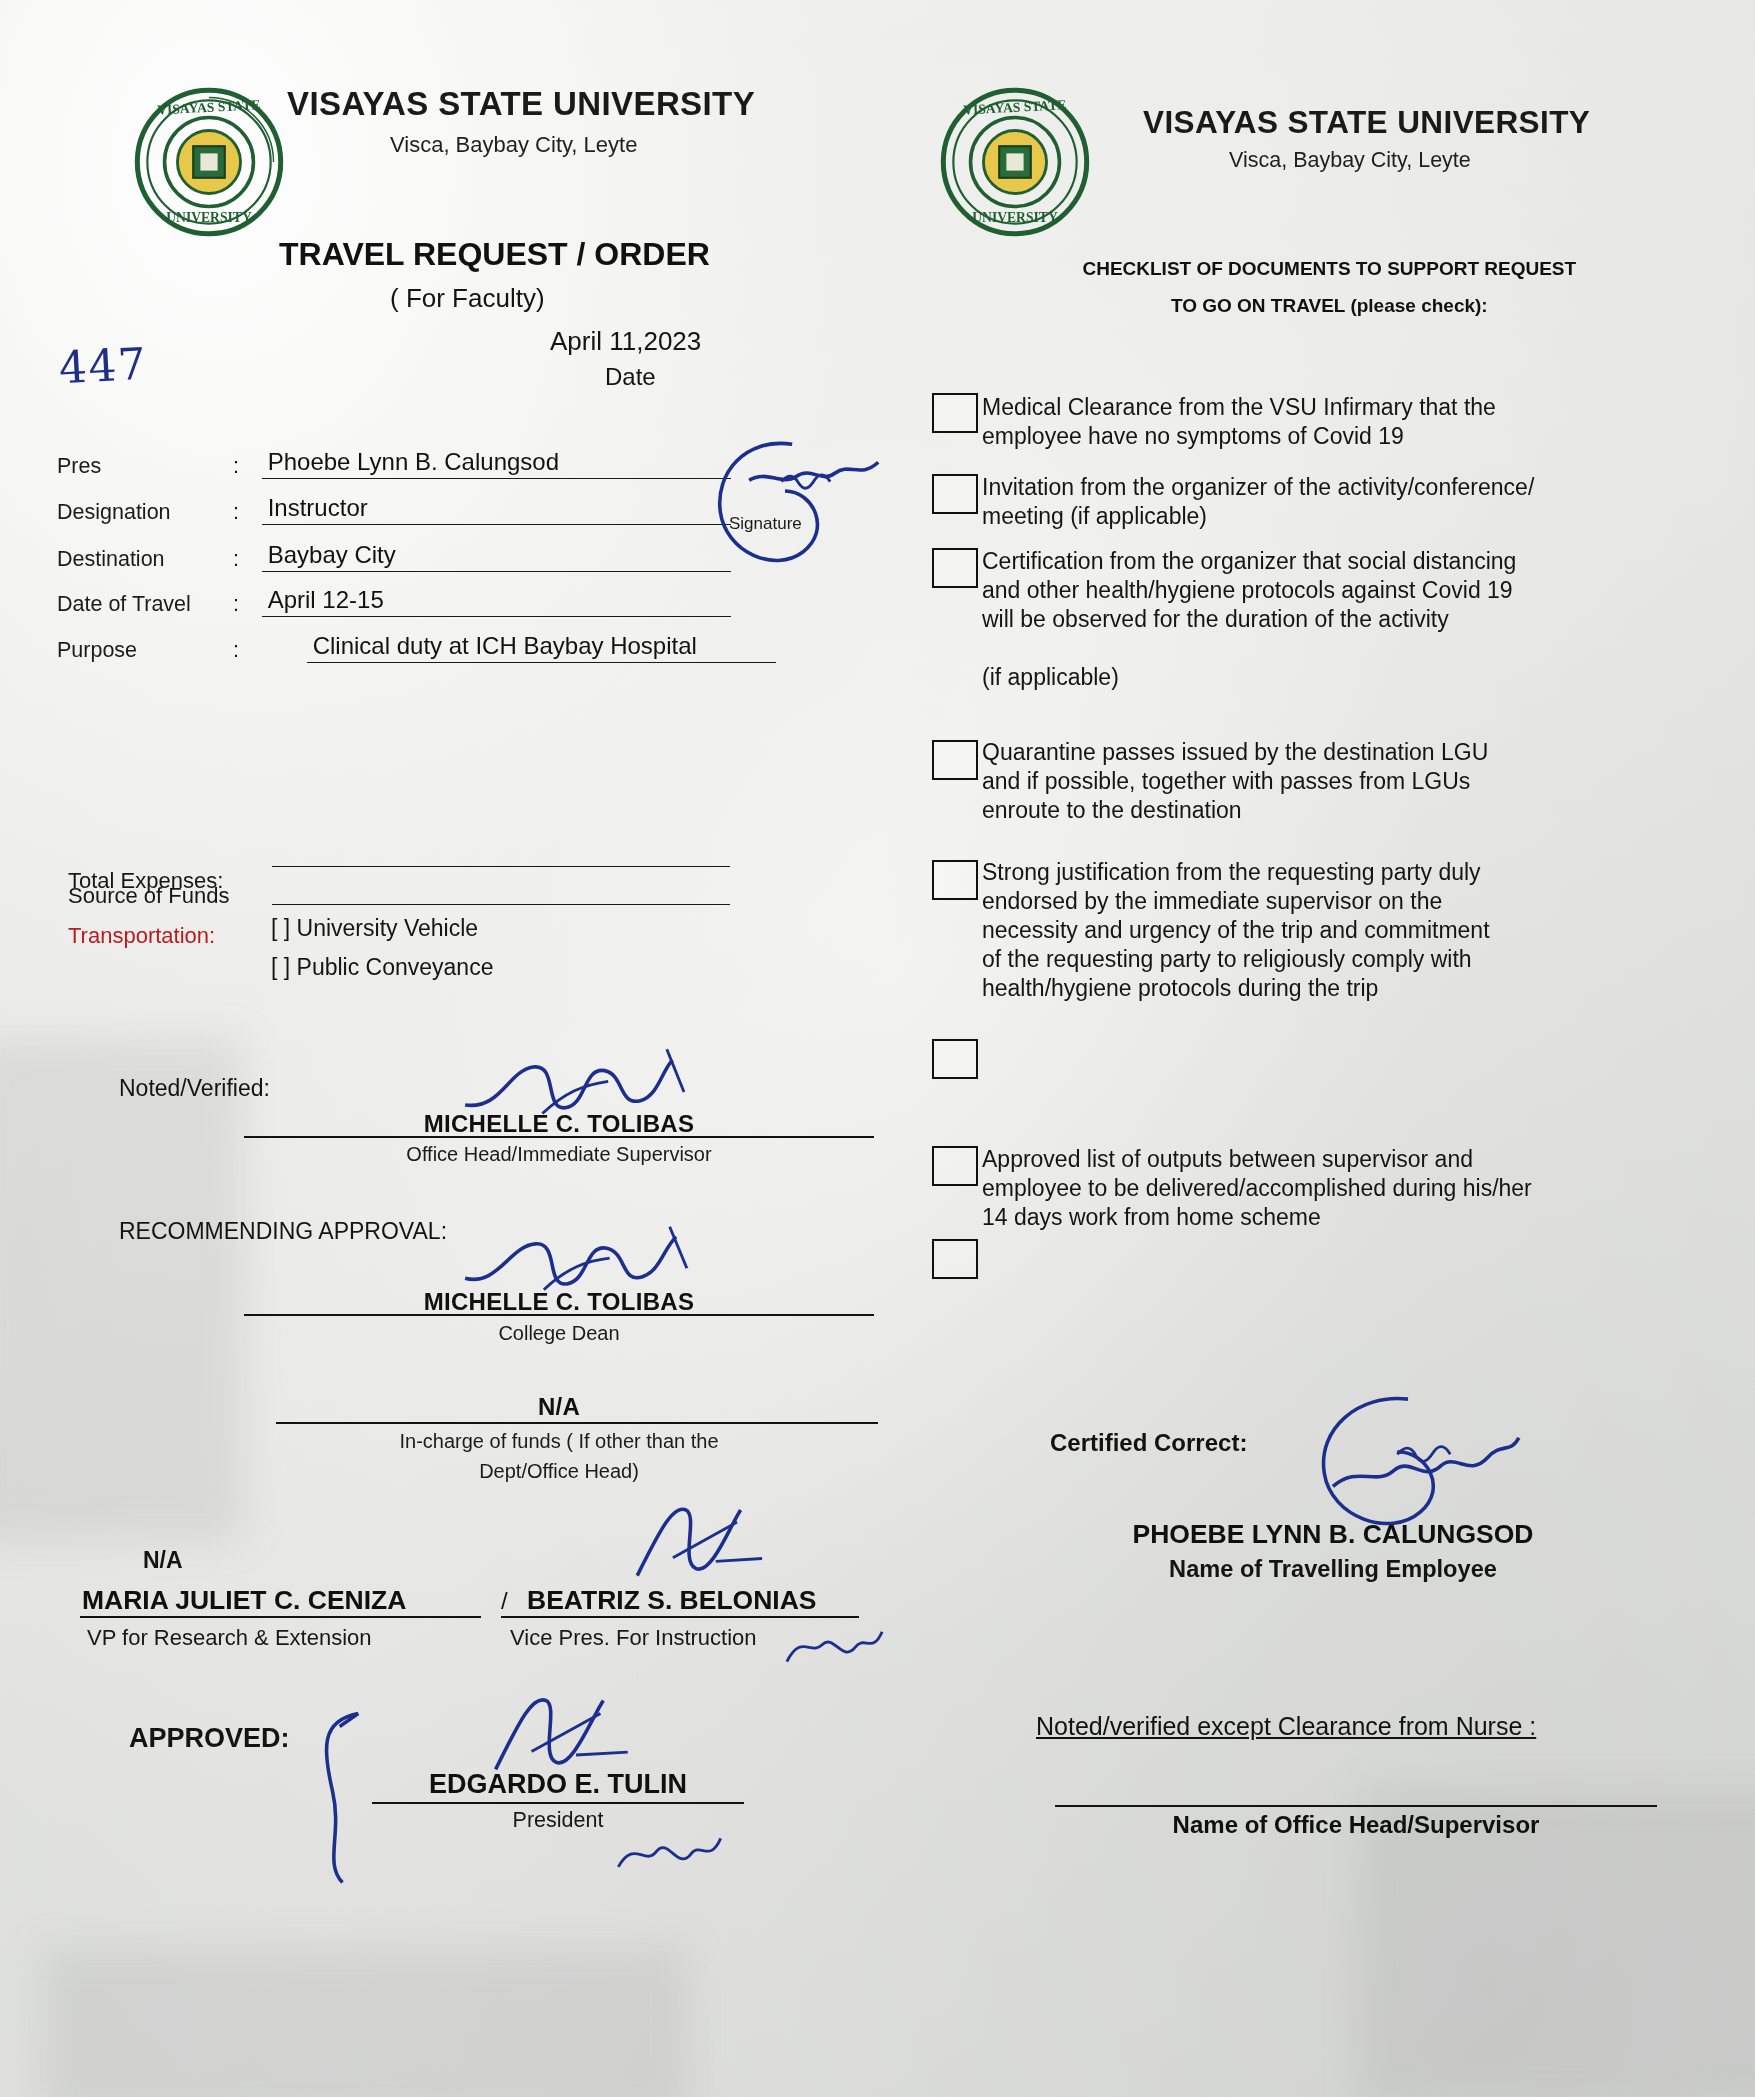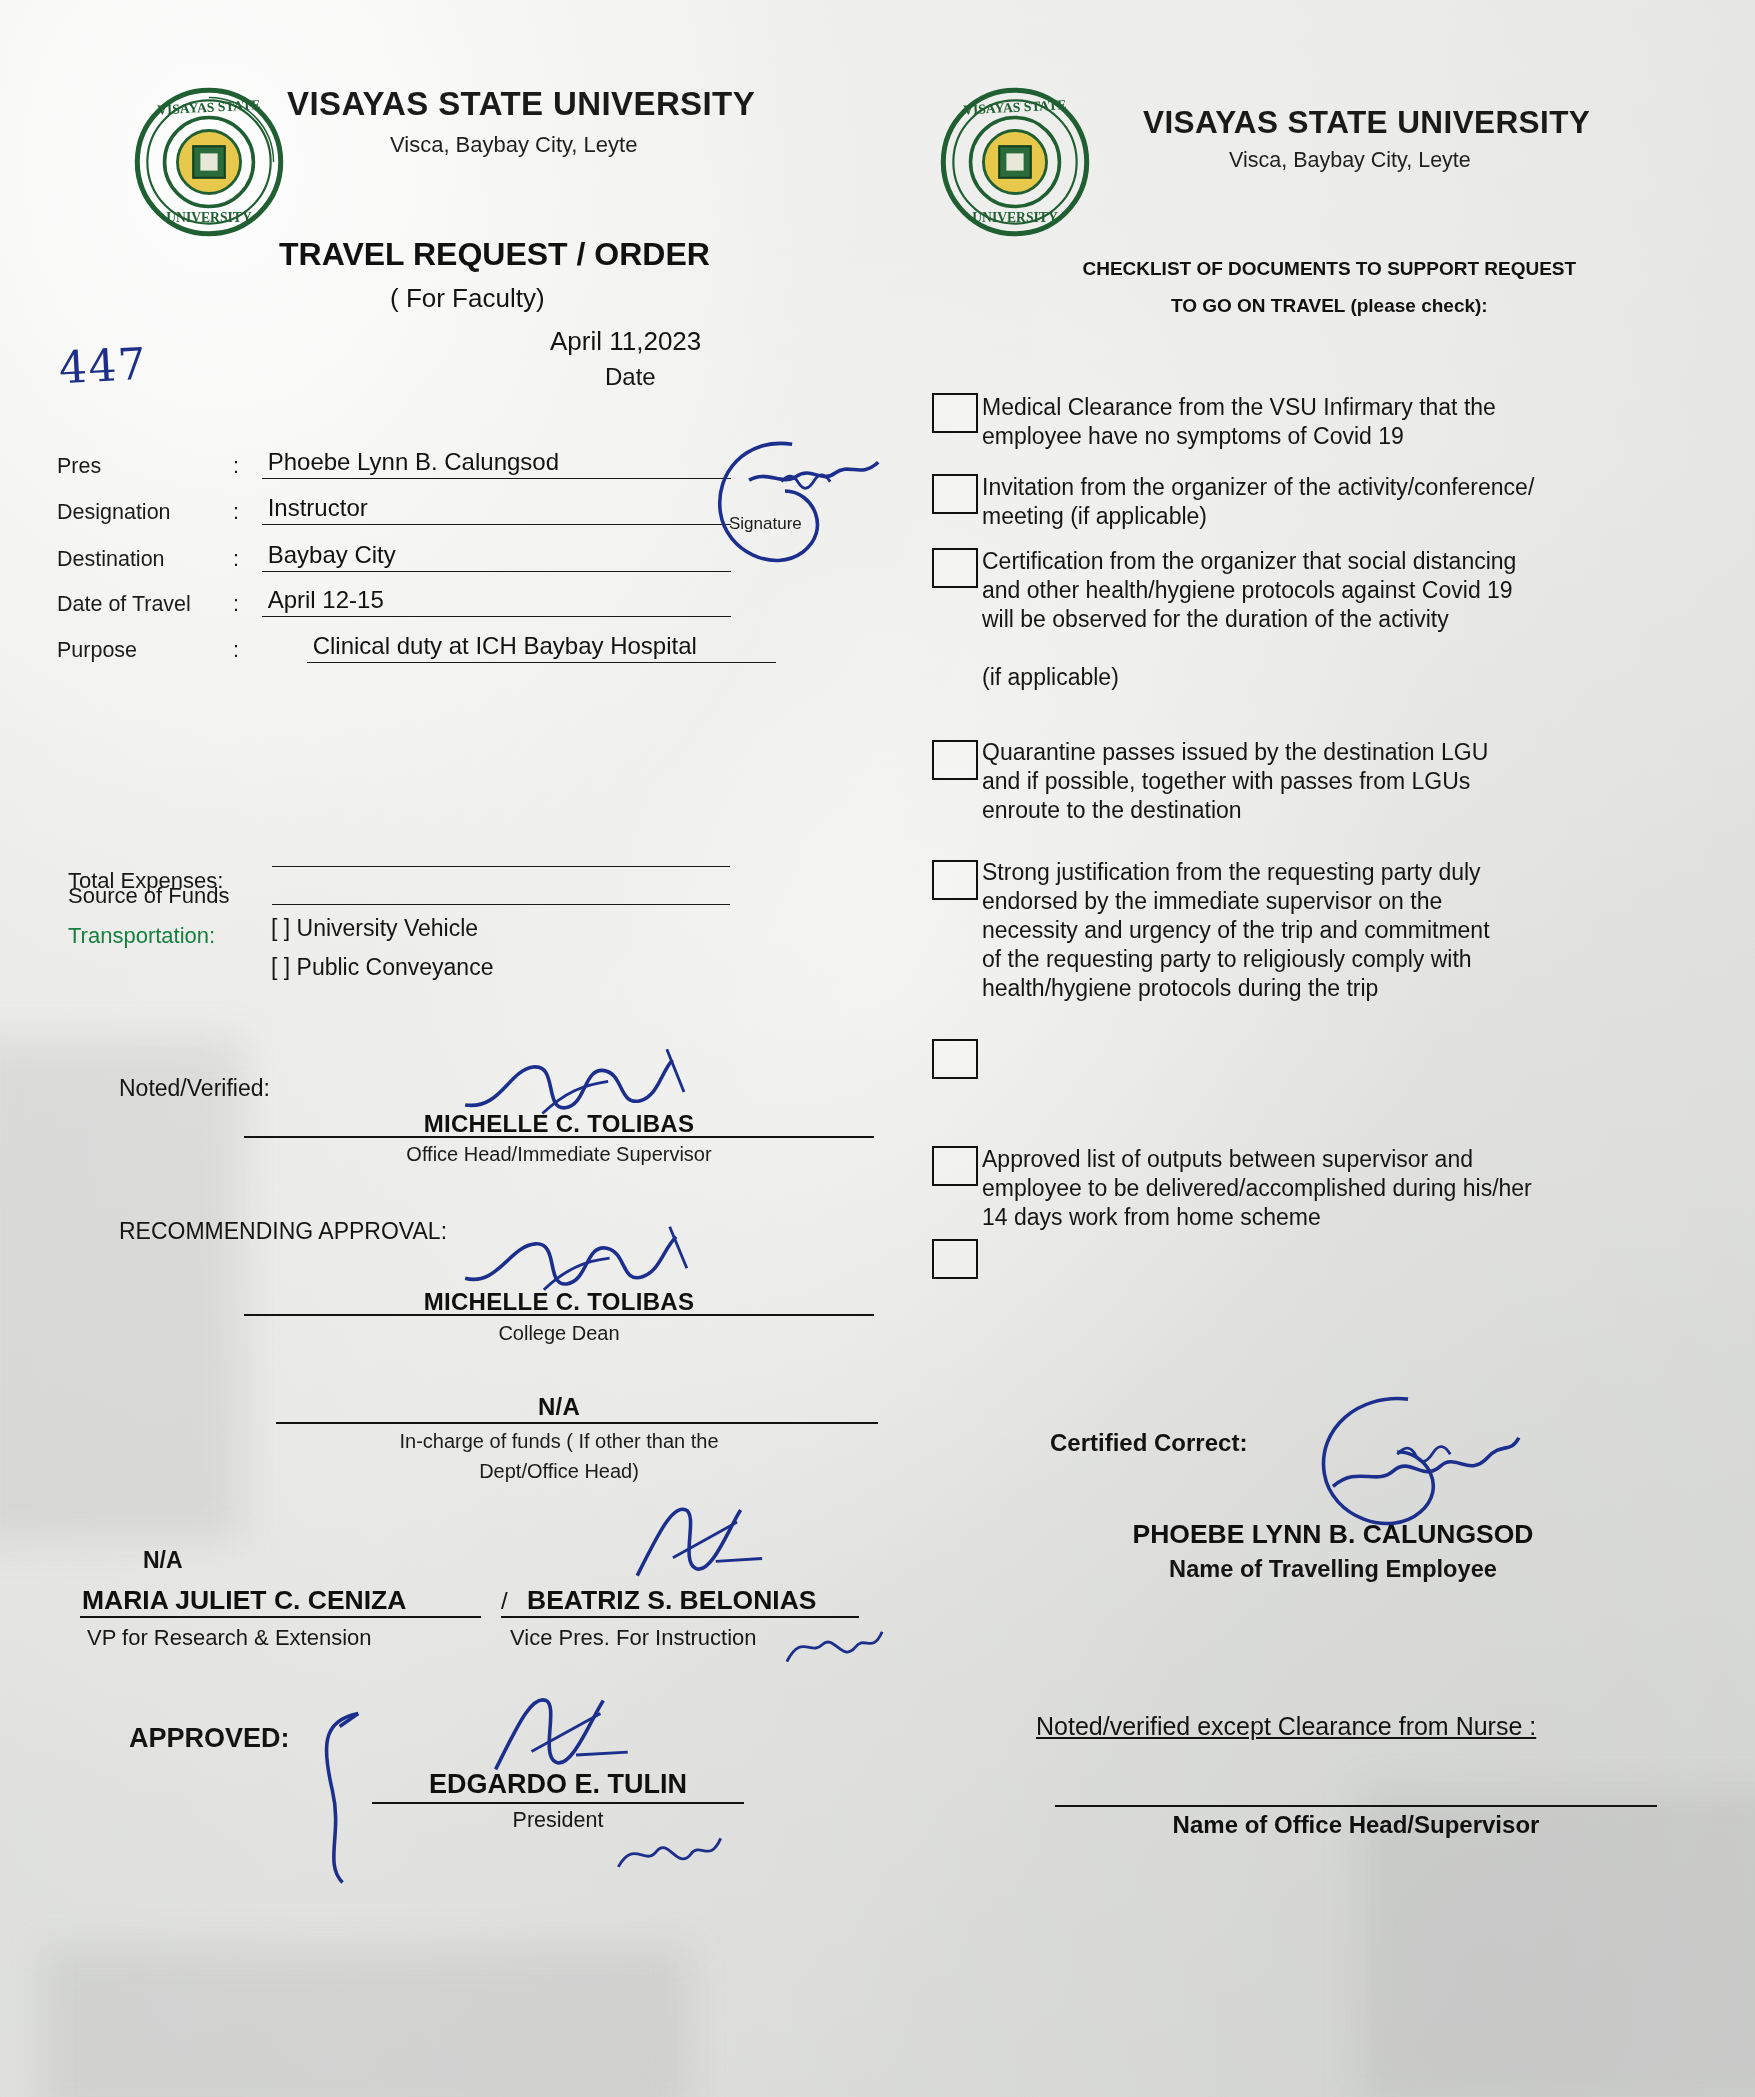--- a/index.html
+++ b/index.html
@@ -236,21 +236,21 @@
         </svg>
       </div>
       <div class="small-sig-label" style="left:729px; top:514px;">Signature</div>
 
       <div style="position:absolute; left:68px; top:844px; font-size:22px; color:#171717;margin-top:24px;">Total Expenses:</div>
       <div class="plainline" style="position:absolute; left:272px; top:842px; width:458px; height:24px;"></div>
 
       <div style="position:absolute; left:68px; top:883px; font-size:22px; color:#171717;">Source of Funds</div>
       <div class="plainline" style="position:absolute; left:272px; top:880px; width:458px; height:24px;"></div>
 
-      <div style="position:absolute; left:68px; top:923px; font-size:22px; color:#15803d;">Transportation:</div>
+      <div style="position:absolute; left:68px; top:923px; font-size:22px; color:#b91c1c;">Transportation:</div>
 
       <div style="position:absolute; left:271px; top:915px; font-size:23px; color:#151515;">[  ] University Vehicle</div>
       <div style="position:absolute; left:271px; top:954px; font-size:23px; color:#151515;">[  ] Public Conveyance</div>
 
       <div class="sectlabel" style="position:absolute; left:75px; top:1075px;">Noted/Verified:</div>
       <div class="ink" style="left:458px; top:1042px;">
         <svg width="236" height="93" viewBox="0 0 330 130">
           <path d="M10 88 C60 95, 70 40, 105 35 C140 30, 120 95, 150 92 C180 88, 175 35, 205 40 C232 45, 225 90, 255 82 C280 75, 285 40, 300 25" fill="none" stroke="#1c2f8d" stroke-width="5"></path>
           <path d="M118 100 C150 70, 175 60, 210 55" fill="none" stroke="#1c2f8d" stroke-width="4"></path>
           <path d="M292 10 L316 70" fill="none" stroke="#1c2f8d" stroke-width="4"></path>

